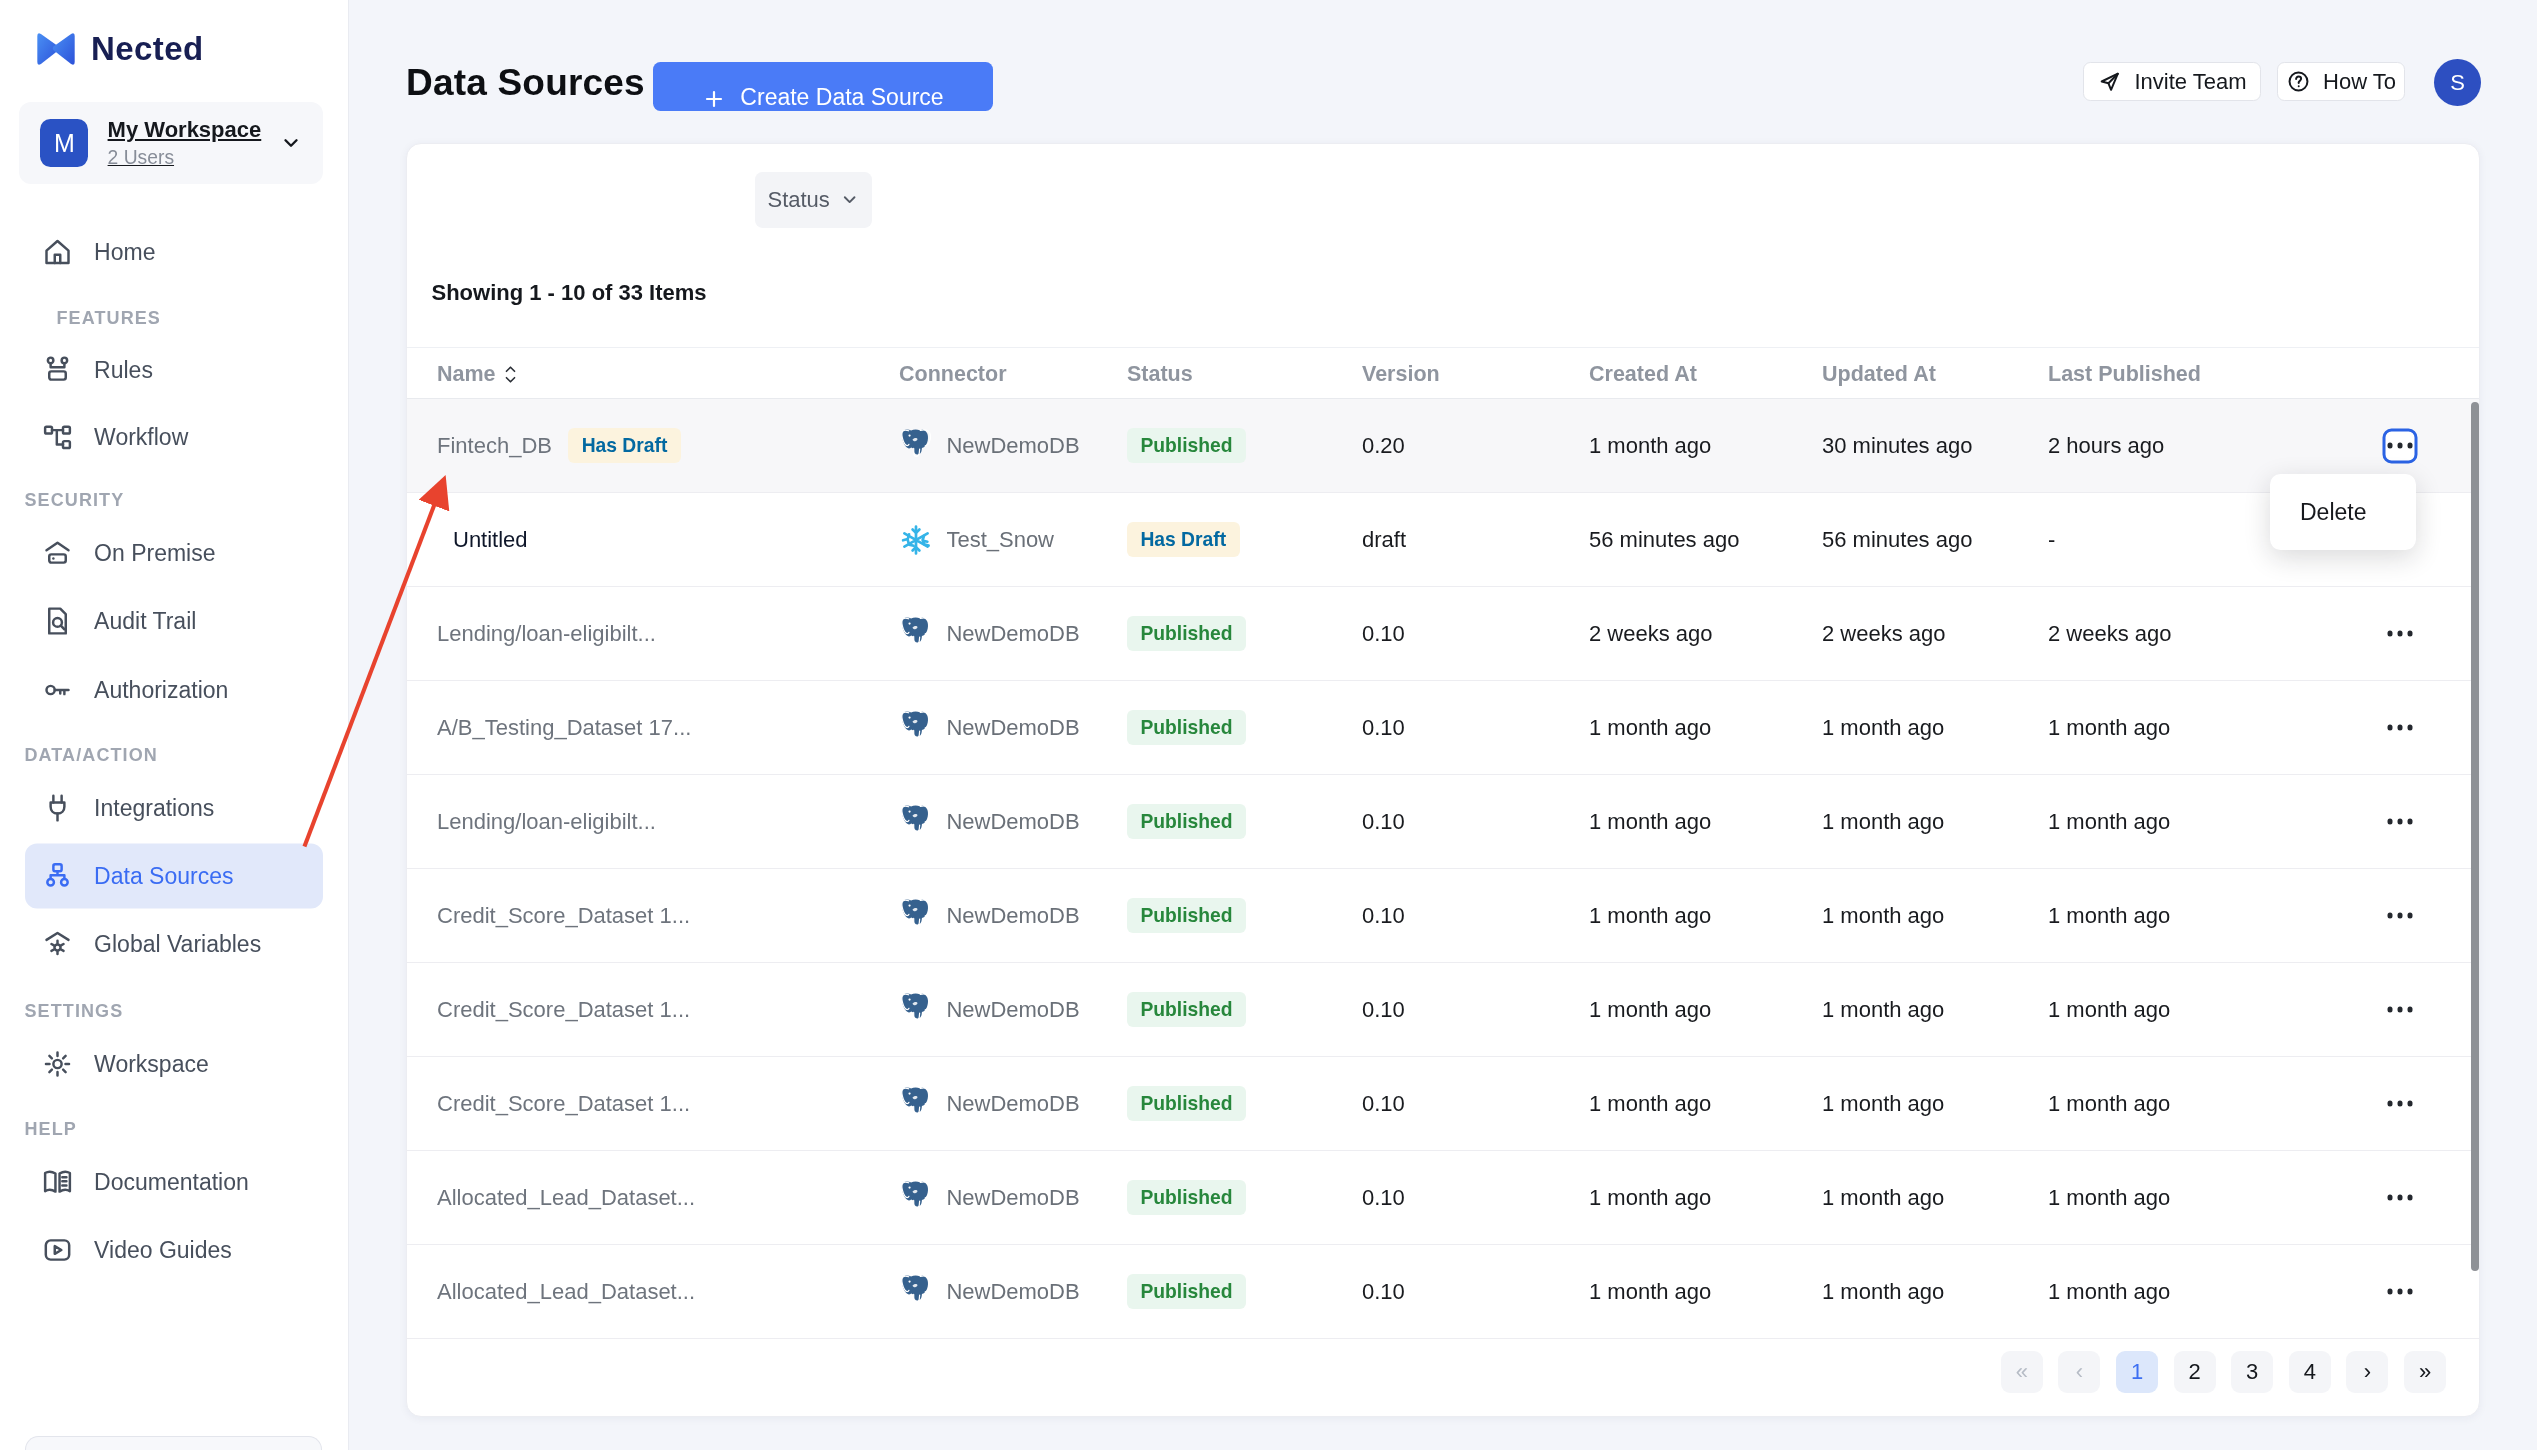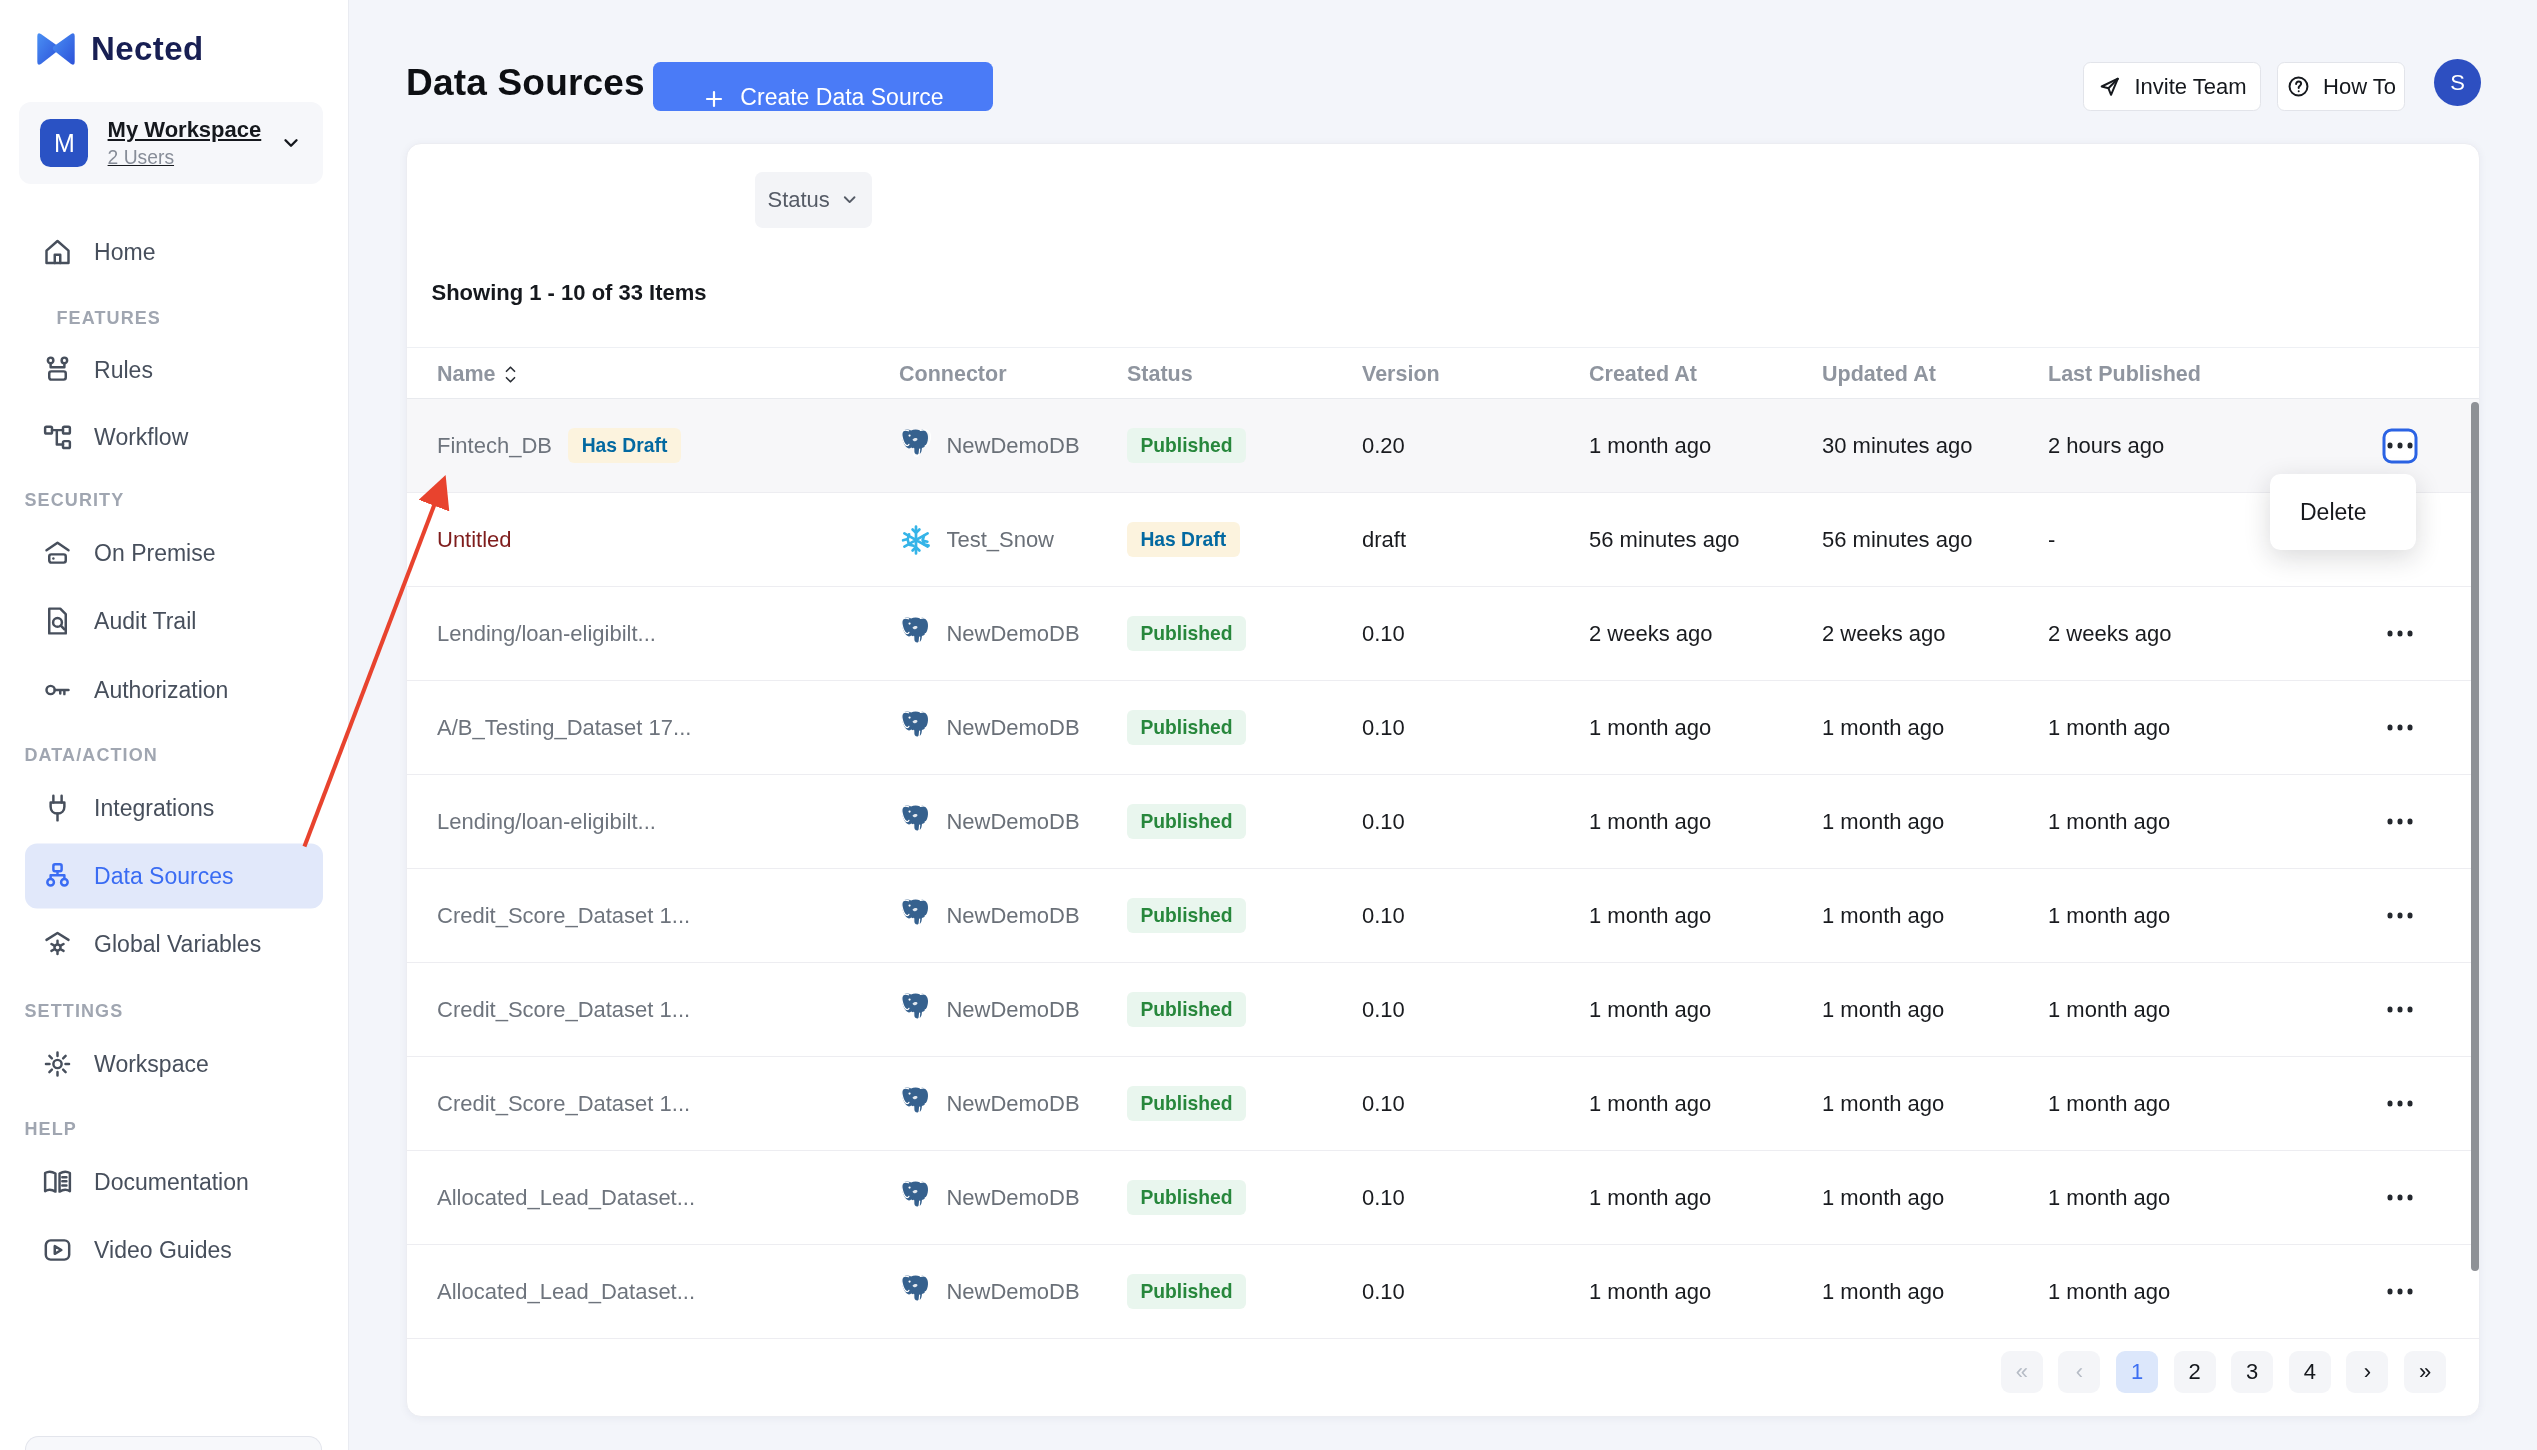--- a/index.html
+++ b/index.html
@@ -23,42 +23,42 @@
   .nav-item .nav-ic { width:34px; height:34px; margin-left:16.3px; display:flex; align-items:center; justify-content:center; }
   .nav-item .nav-ic svg { width:33px; height:33px; }
   .nav-item .nav-txt { margin-left:19.3px; font-size:23px; }
   .nav-item.active { background:#e1e8fa; color:#3a6cf3; }
   .nav-item.active .nav-txt { font-weight:500; }
   .sidebar-bottom-card { position:absolute; left:24.5px; top:1436px; width:297px; height:31px; background:#f7f8fb; border:1.5px solid #e3e5ec; border-bottom:none; border-radius:13.4px 13.4px 0 0; }
 
   
   .page-title { position:absolute; left:406px; top:62px; font-size:37px; font-weight:800; color:#0d0f13; letter-spacing:0.2px; }
   .btn-create { position:absolute; left:653px; top:62px; width:340px; height:49px; background:#4a7bf7; border:none; border-radius:7.4px; color:#fff; font-size:23px; font-family:inherit; display:flex; align-items:flex-end; justify-content:center; gap:14px; cursor:pointer; }
-  .hdr-right-btn { position:absolute; top:62px; height:49px; background:#fff; border:1.5px solid #e2e4ea; border-radius:7.4px; display:flex; align-items:center; justify-content:center; gap:12px; font-size:22px; color:#15181d; cursor:pointer; font-family:inherit; }
+  .hdr-right-btn { position:absolute; top:62px; height:39px; background:#fff; border:1.5px solid #e2e4ea; border-radius:7.4px; display:flex; align-items:center; justify-content:center; gap:12px; font-size:22px; color:#15181d; cursor:pointer; font-family:inherit; }
   #btn-invite { left:2083px; width:178px; }
   #btn-howto { left:2277px; width:128px; }
   .avatar { position:absolute; left:2434px; top:59px; width:47px; height:47px; border-radius:50%; background:#2d4fc1; color:#fff; font-size:22px; display:flex; align-items:center; justify-content:center; cursor:pointer; }
 
   
   .card { position:absolute; left:406px; top:143px; width:2074px; height:1274px; background:#fff; border:0.7px solid #ecedf2; border-radius:15px; box-shadow:0 1.5px 9px rgba(25,35,70,.05); }
   .search-box { position:absolute; left:24.5px; top:27.5px; width:307px; height:56px; border:1.5px solid #d9dce4; border-radius:7.4px; background:#fff; display:flex; align-items:center; padding:0 15px; gap:13.4px; }
   .search-box input { border:none; outline:none; font-size:22px; font-family:inherit; color:#343a43; width:100%; background:transparent; }
   .search-box input::placeholder { color:#99a0ab; }
   .status-select { position:absolute; left:348px; top:27.5px; width:117px; height:56px; background:#f3f4f7; border-radius:7.4px; display:flex; align-items:center; justify-content:center; gap:10.4px; font-size:22px; color:#555b66; cursor:pointer; }
   .showing { position:absolute; left:24.5px; top:136px; font-size:22px; font-weight:700; color:#15181d; }
 
   
   .thead { position:absolute; left:0; top:203px; width:100%; height:52px; border-top:1.5px solid #eef0f4; border-bottom:1.5px solid #e8eaee; }
   .th { position:absolute; top:0; height:52px; display:flex; align-items:center; gap:7.4px; font-size:21.5px; font-weight:600; color:#8f959f; }
   .tbody { position:absolute; left:0; top:255px; width:100%; }
   .tr { position:relative; width:100%; height:94px; border-bottom:0.7px solid #ededf1; background:#fff; }
   .tr.hl { background:#f7f7f9; }
   .td { position:absolute; top:0; height:100%; display:flex; align-items:center; font-size:22px; color:#191b1f; }
   .td-name { color:#6e747d; gap:16.3px; }
-  .td-name.muted { color:#7f1d1d; }
+  .td-name.muted { color:#0f172a;margin-left:16px; }
   .td-conn { color:#6a7078; gap:13.4px; }
   .badge { font-size:19.3px; font-weight:700; padding:7.4px 13.4px; border-radius:6px; line-height:1; }
   .badge.draft { background:#fcf3de; color:#0369a1; }
   .badge.published { background:#e9f6ee; color:#27873c; }
   .dots { display:flex; gap:4.5px; align-items:center; }
   .dots i { width:5.2px; height:5.2px; border-radius:50%; background:#24282e; }
   .row-action { position:absolute; top:50%; transform:translate(-50%,-50%); left:1993px; width:33px; height:33px; border:none; background:transparent; display:flex; align-items:center; justify-content:center; cursor:pointer; }
   .row-action.active { width:35px; height:35px; background:#fff; border:3px solid #2b63e4; border-radius:9px; }
 
   

